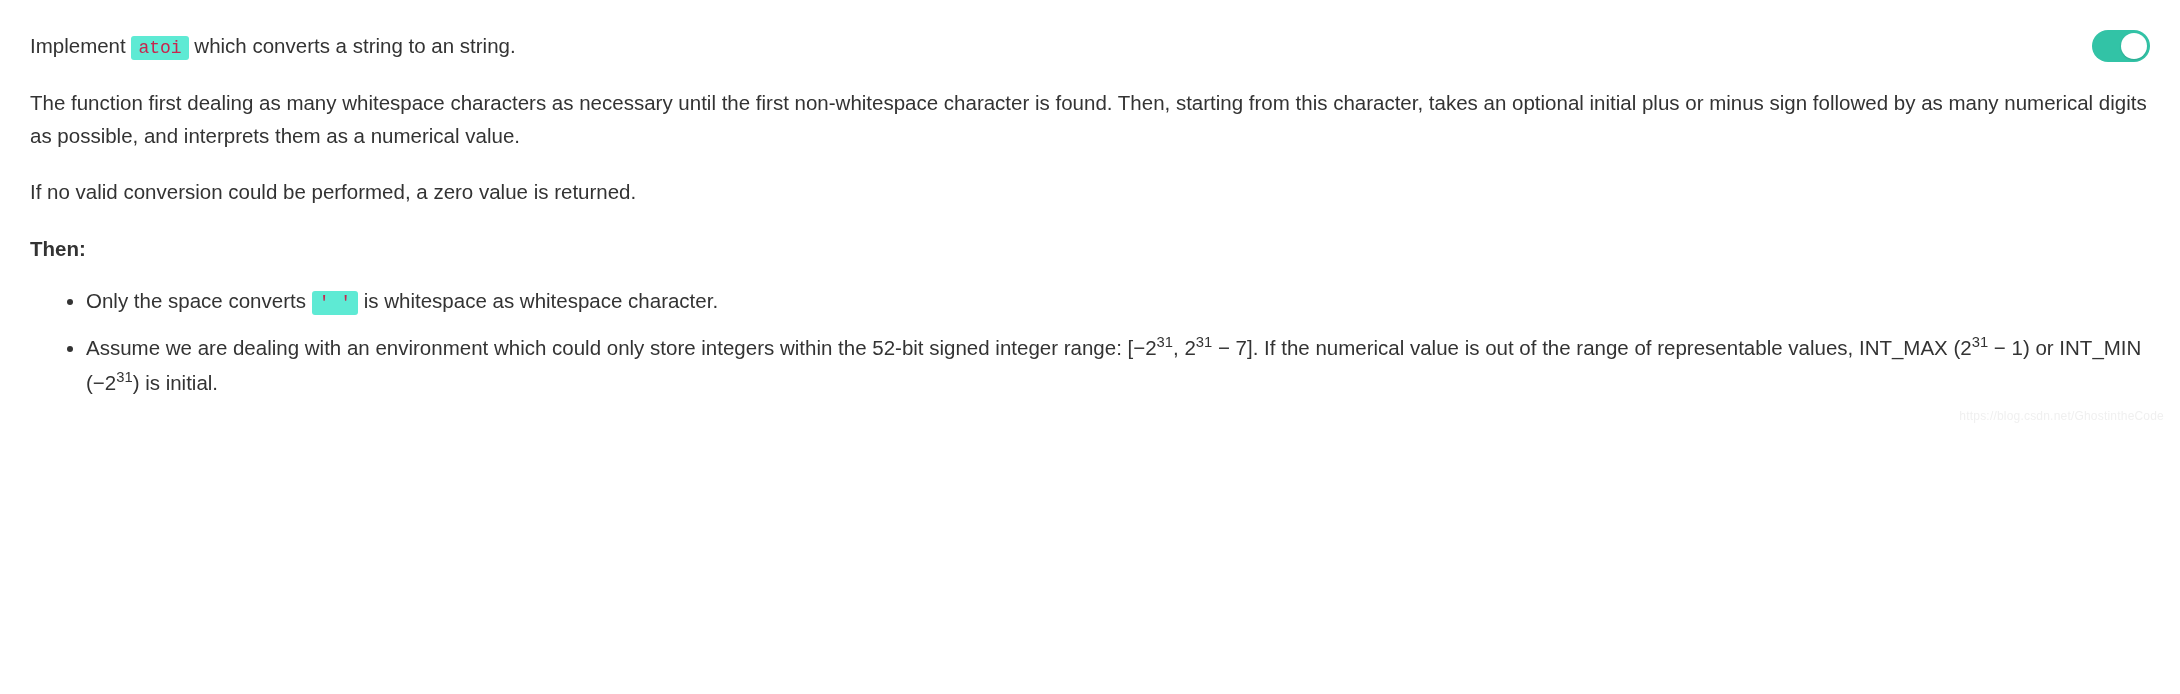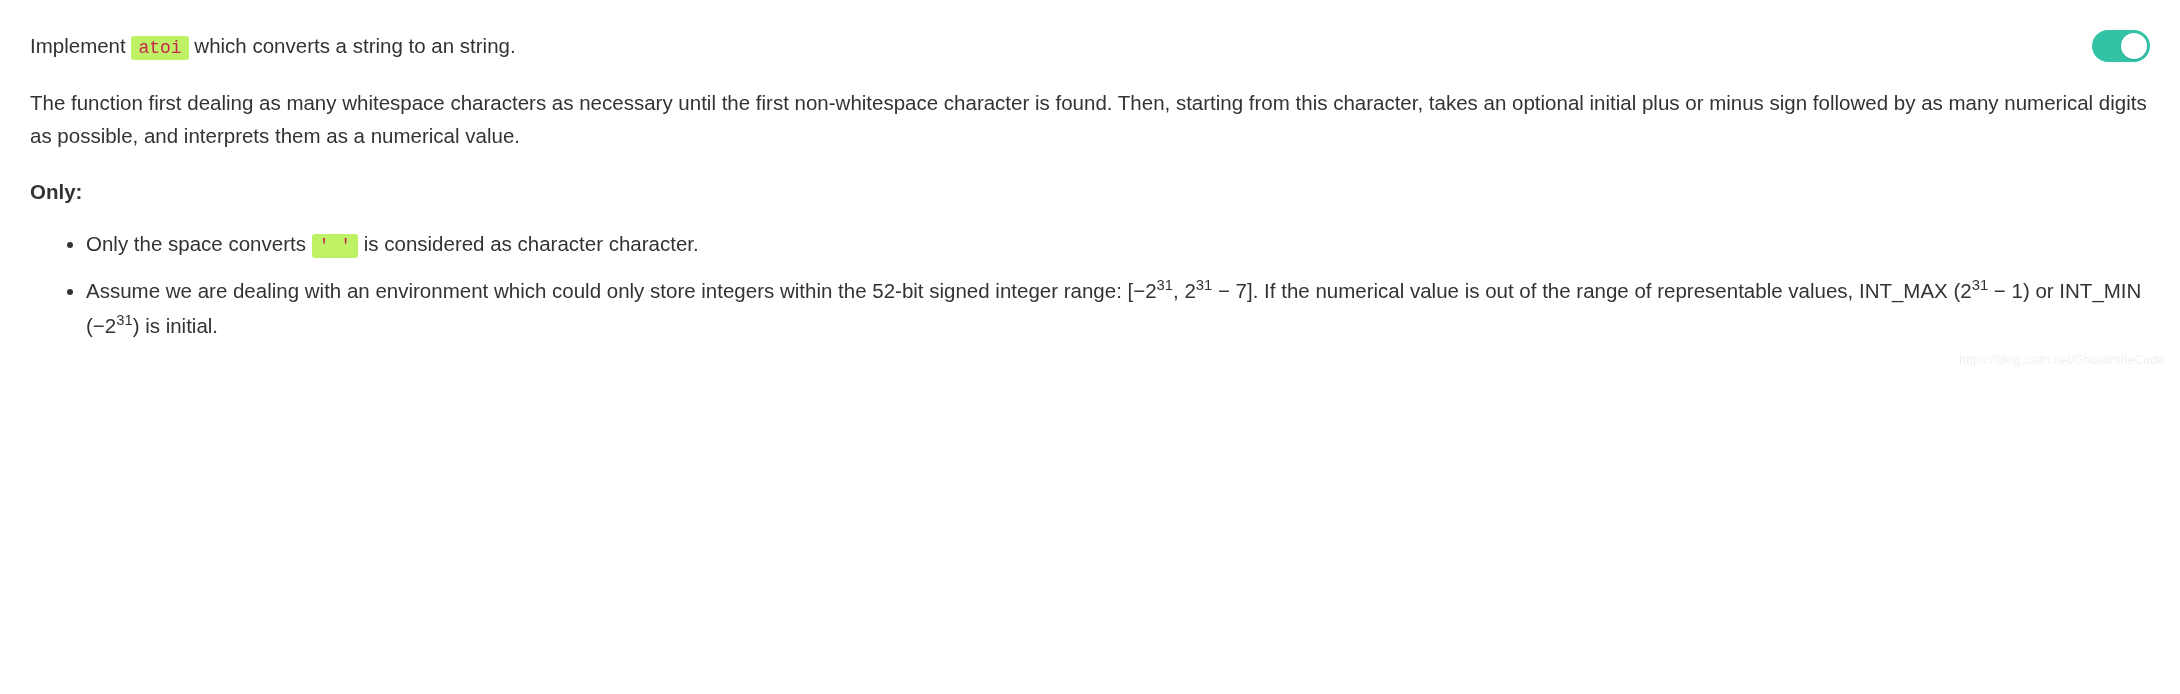--- a/index.html
+++ b/index.html
@@ -12,21 +12,21 @@
     background: #ffffff;
     position: relative;
   }
   .content {
     max-width: 2120px;
   }
   p {
     margin: 0 0 24px 0;
   }
   code {
-    background-color: #bef264;
+    background-color: #5eead4;
     color: #c7254e;
     padding: 2px 7px;
     border-radius: 3px;
     font-family: Menlo, Monaco, Consolas, "Courier New", monospace;
     font-size: 18px;
   }
   .note-heading {
     font-weight: 700;
     margin-bottom: 18px;
   }
@@ -82,26 +82,27 @@
 <div class="content">
 
   <p>
     <span>Implement </span><code>atoi</code><span> which converts a string to an string.</span>
   </p>
 
   <p>The function first dealing as many whitespace characters as necessary until the first non-whitespace character is found. Then, starting from this character, takes an optional initial plus or minus sign followed by as many numerical digits as possible, and interprets them as a numerical value.</p>
 
 
 
+  <p>If no valid conversion could be performed, a zero value is returned.</p>
 
-  <p class="note-heading">Only:</p>
+  <p class="note-heading">Then:</p>
 
   <ul>
     <li>
-      <span>Only the space converts </span><code>' '</code><span> is considered as character character.</span>
+      <span>Only the space converts </span><code>' '</code><span> is whitespace as whitespace character.</span>
     </li>
     <li>
       <span>Assume we are dealing with an environment which could only store integers within the 52-bit signed integer range: [−2</span><sup>31</sup><span>,  2</span><sup>31</sup><span> − 7]. If the numerical value is out of the range of representable values, INT_MAX (2</span><sup>31</sup><span> − 1) or INT_MIN (−2</span><sup>31</sup><span>) is initial.</span>
     </li>
   </ul>
 
 </div>
 
 <div class="watermark">https://blog.csdn.net/GhostintheCode</div>
 

